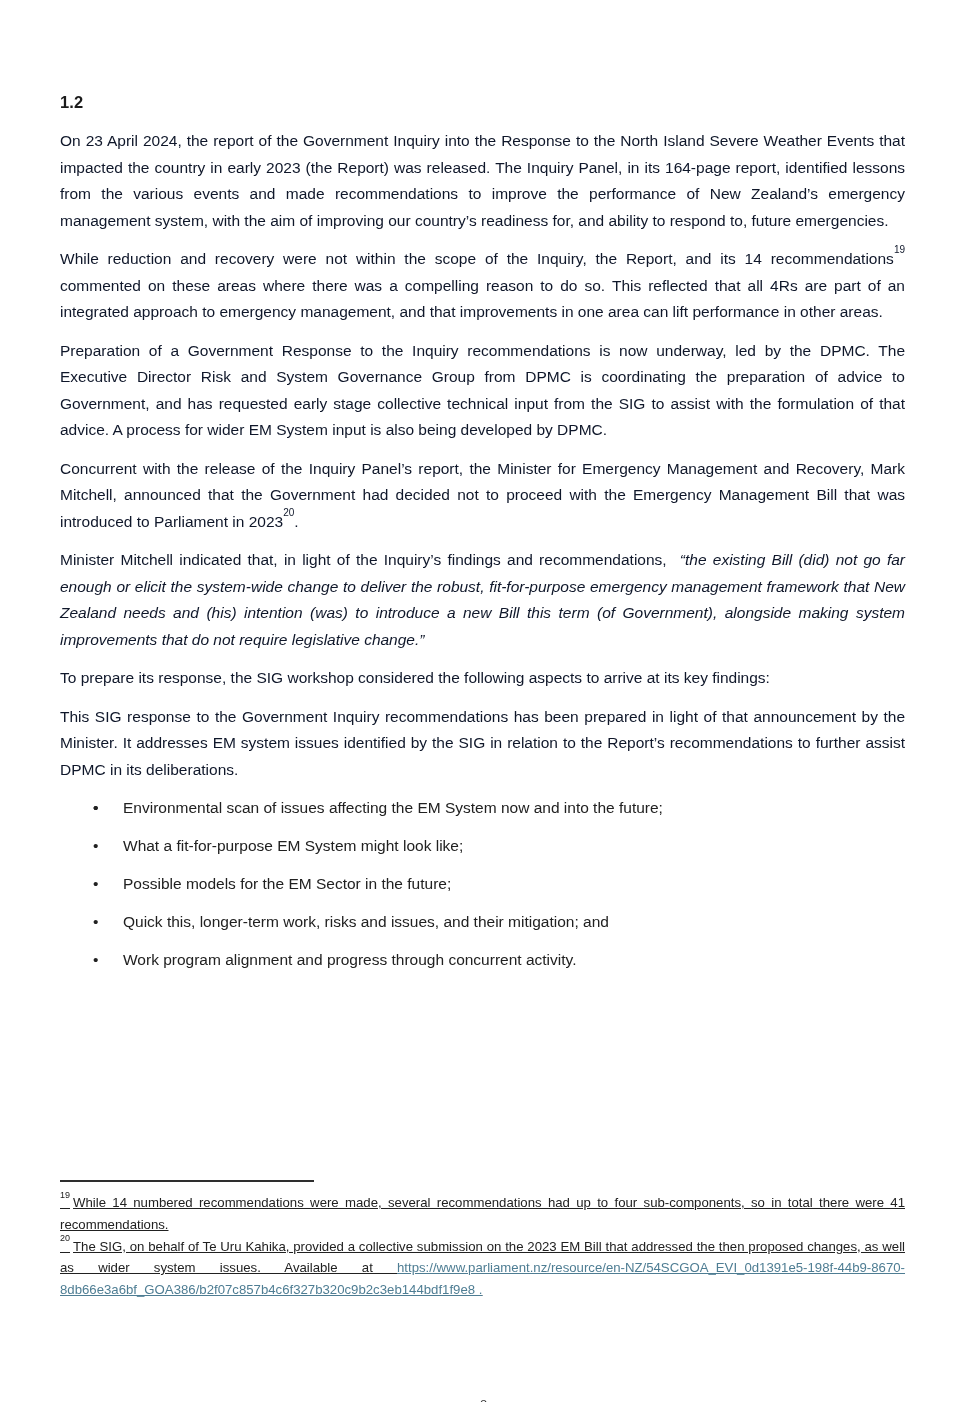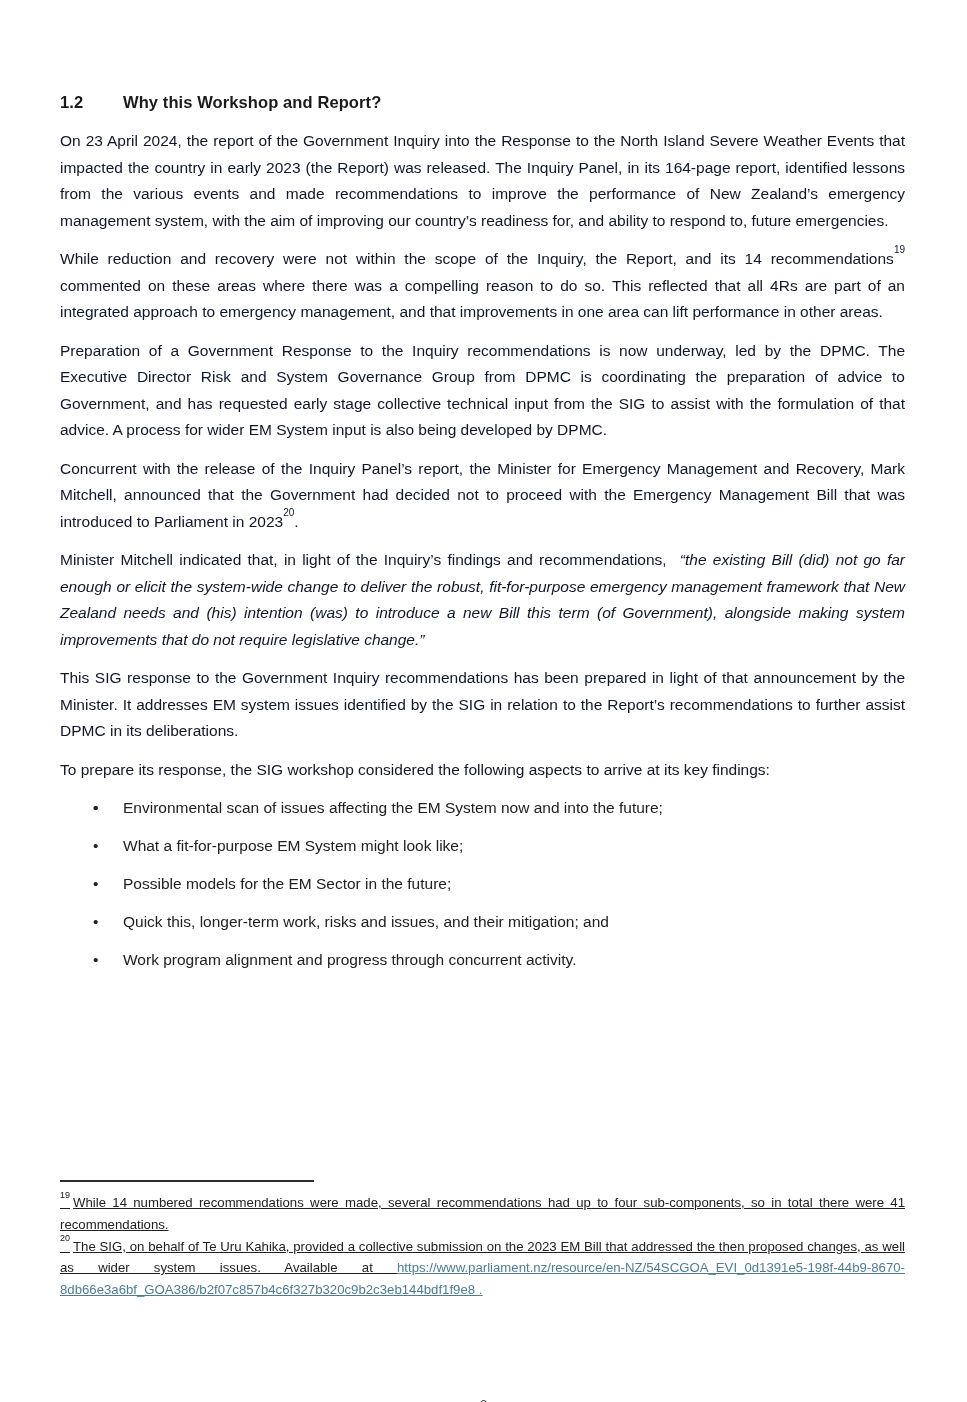--- a/index.html
+++ b/index.html
@@ -54,36 +54,35 @@
     text-align:center; font-size:13px; color:#3a3a3a;
   }
 </style>
 </head>
 <body>
 
 <div class="content">
 
   <div class="heading">
     <span class="heading-number">1.2</span>
-    <span>Why this Workshop and Report?</span>
   </div>
 
   <p class="body">On 23 April 2024, the report of the Government Inquiry into the Response to the North Island Severe Weather Events that impacted the country in early 2023 (the Report) was released.  The Inquiry Panel, in its 164-page report, identified lessons from the various events and made recommendations to improve the performance of New Zealand’s emergency management system, with the aim of improving our country’s readiness for, and ability to respond to, future emergencies.</p>
 
   <p class="body"><span>While reduction and recovery were not within the scope of the Inquiry, the Report, and its 14 recommendations</span><sup class="fn-ref">19</sup><span> commented on these areas where there was a compelling reason to do so. This reflected that all 4Rs are part of an integrated approach to emergency management, and that improvements in one area can lift performance in other areas.</span></p>
 
   <p class="body">Preparation of a Government Response to the Inquiry recommendations is now underway, led by the DPMC. The Executive Director Risk and System Governance Group from DPMC is coordinating the preparation of advice to Government, and has requested early stage collective technical input from the SIG to assist with the formulation of that advice. A process for wider EM System input is also being developed by DPMC.</p>
 
   <p class="body"><span>Concurrent with the release of the Inquiry Panel’s report, the Minister for Emergency Management and Recovery, Mark Mitchell, announced that the Government had decided not to proceed with the Emergency Management Bill that was introduced to Parliament in 2023</span><sup class="fn-ref">20</sup><span>.</span></p>
 
   <p class="body"><span>Minister Mitchell indicated that, in light of the Inquiry’s findings and recommendations, </span><em class="quote-italic">“the existing Bill (did) not go far enough or elicit the system-wide change to deliver the robust, fit-for-purpose emergency management framework that New Zealand needs and (his) intention (was) to introduce a new Bill this term (of Government), alongside making system improvements that do not require legislative change.”</em></p>
 
+  <p class="body">To prepare its response, the SIG workshop considered the following aspects to arrive at its key findings:</p>
+
   <p class="body">This SIG response to the Government Inquiry recommendations has been prepared in light of that announcement by the Minister. It addresses EM system issues identified by the SIG in relation to the Report’s recommendations to further assist DPMC in its deliberations.</p>
-
-  <p class="body">To prepare its response, the SIG workshop considered the following aspects to arrive at its key findings:</p>
 
   <ul class="bullets">
     <li><span class="bullet-dot">•</span></li>
     <li><span class="bullet-dot">•</span><span>Environmental scan of issues affecting the EM System now and into the future;</span></li>
     <li><span class="bullet-dot">•</span><span>What a fit-for-purpose EM System might look like;</span></li>
     <li><span class="bullet-dot">•</span><span>Possible models for the EM Sector in the future;</span></li>
     <li><span class="bullet-dot">•</span><span>Quick this, longer-term work, risks and issues, and their mitigation; and</span></li>
     <li><span class="bullet-dot">•</span><span>Work program alignment and progress through concurrent activity.</span></li>
   </ul>
 

